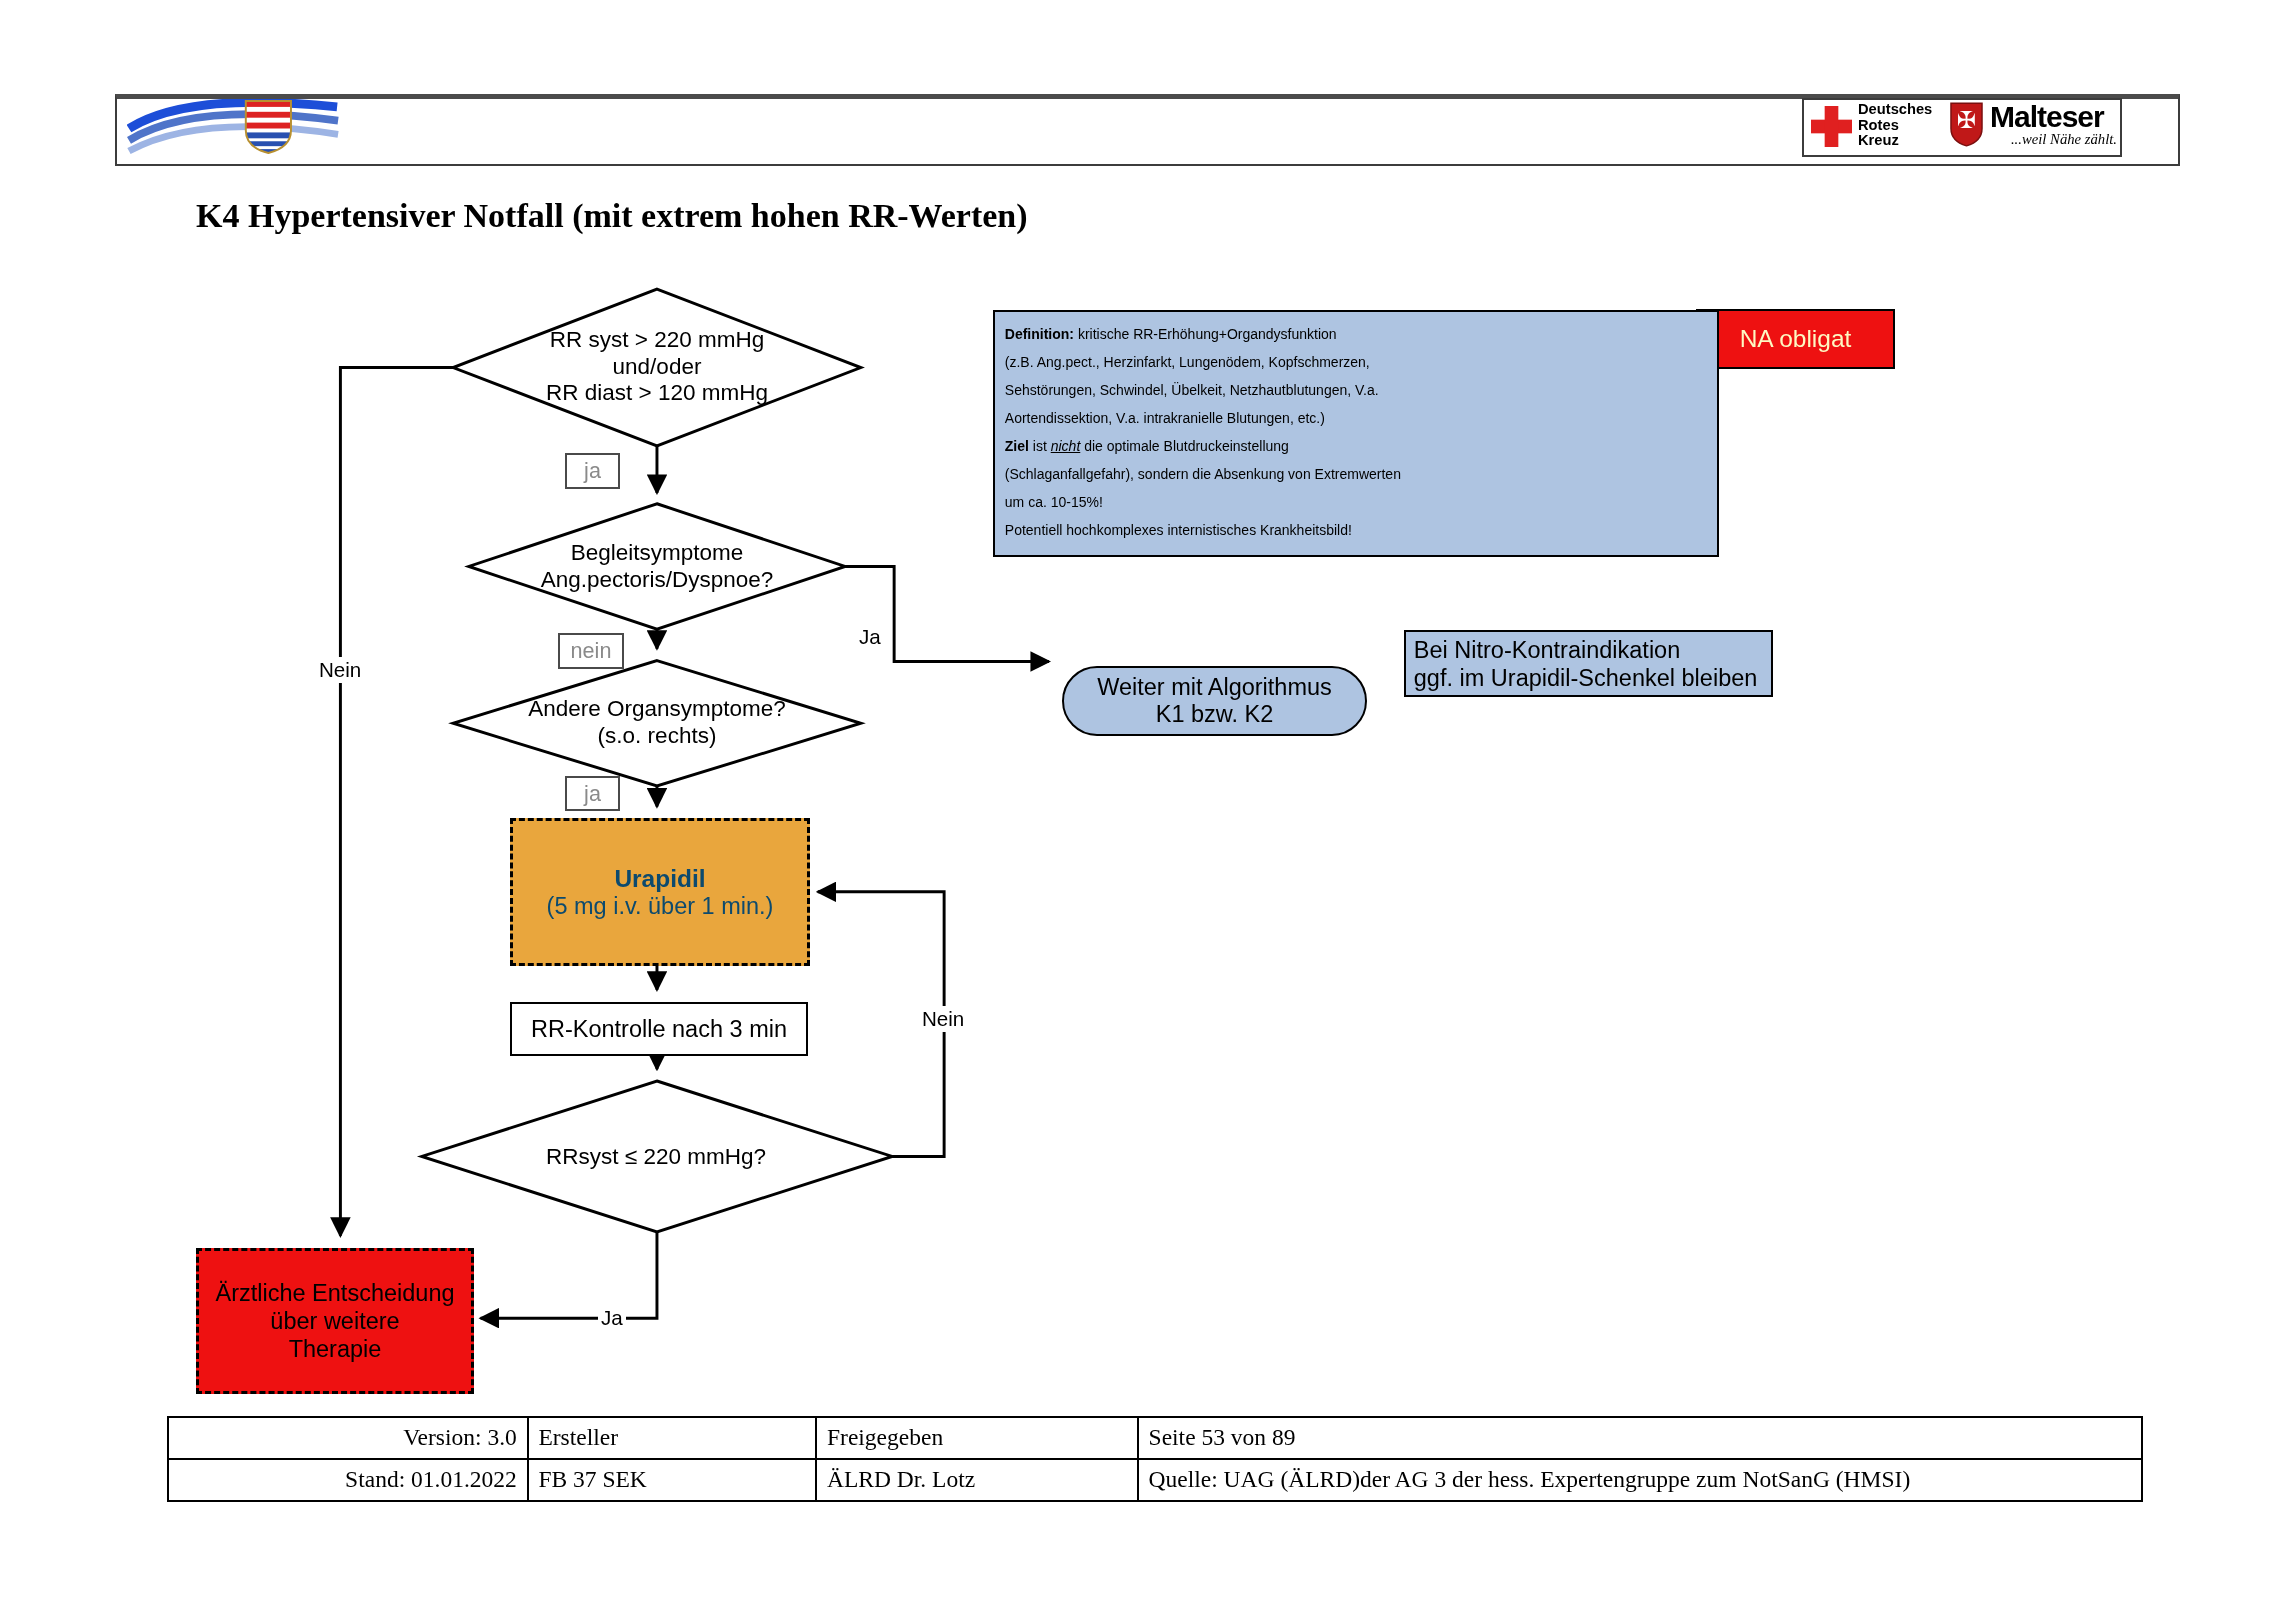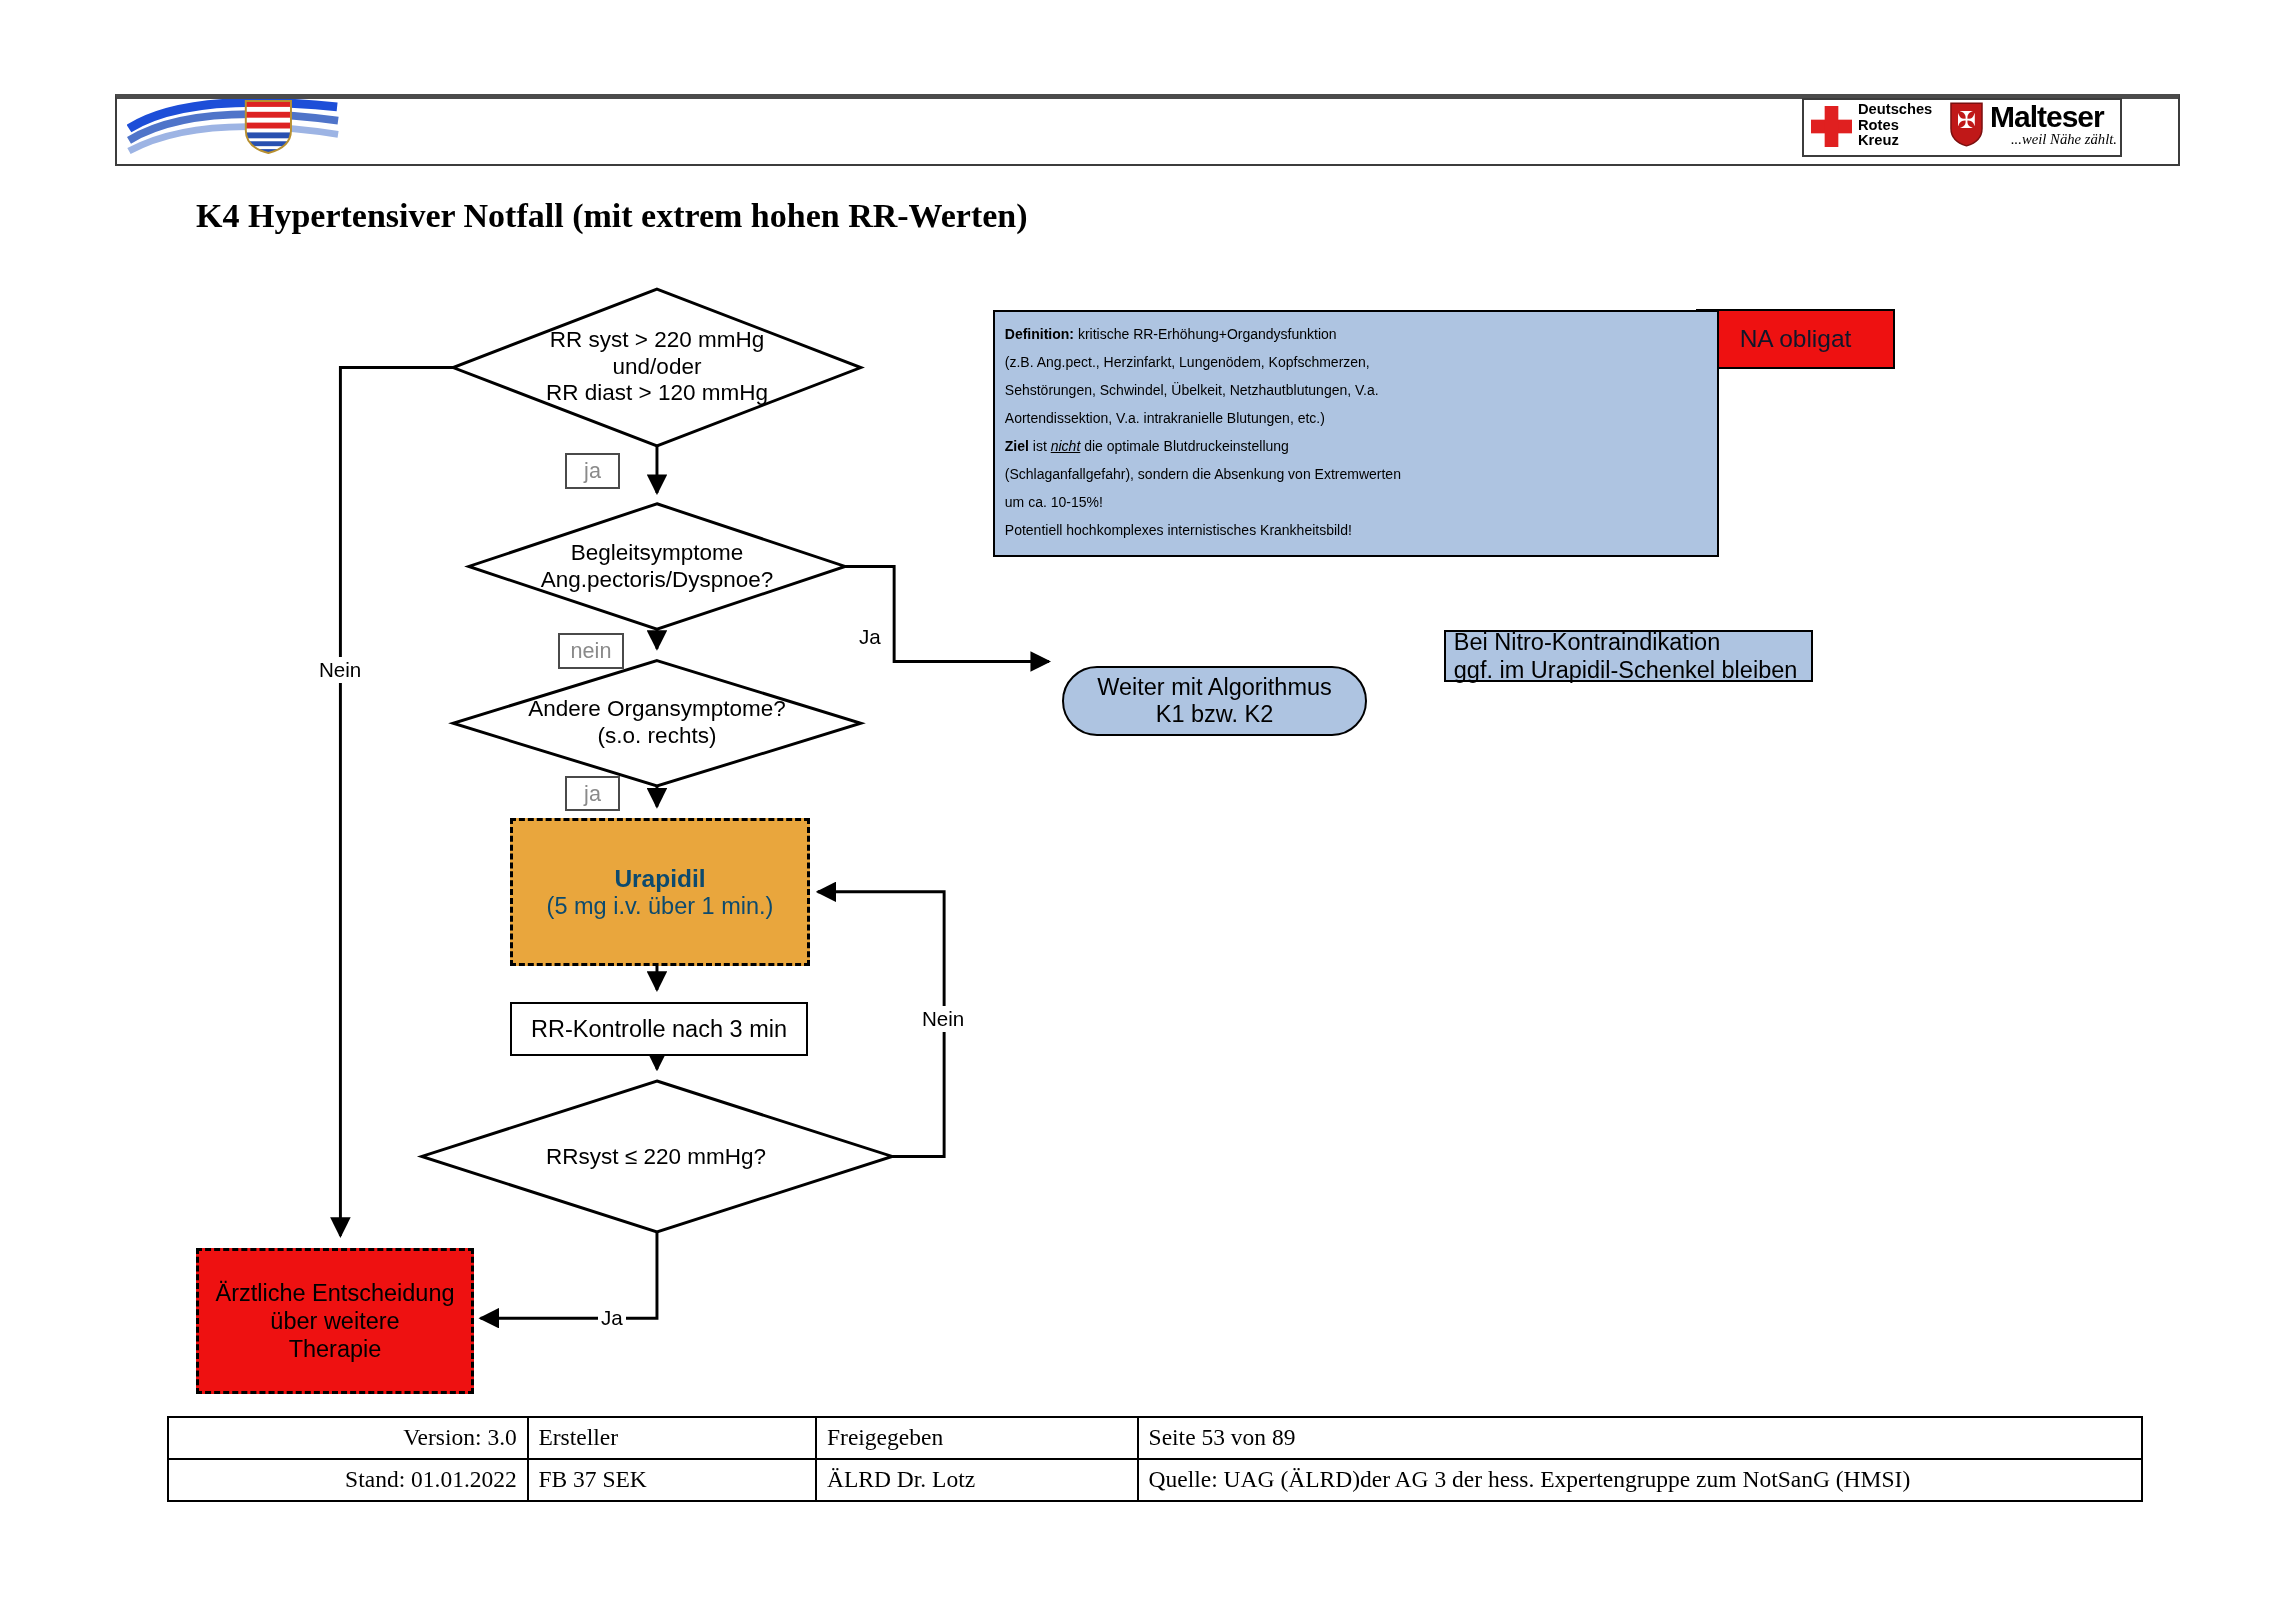--- a/index.html
+++ b/index.html
@@ -41,28 +41,28 @@
   #urapidil{left:510px;top:818px;width:294px;height:142px;background:var(--orange);border:3.9px dashed #000;
             display:flex;flex-direction:column;align-items:center;justify-content:center;color:#0c4a6e;}
   #urapidil .t1{font-weight:bold;font-size:24.5px;}
   #urapidil .t2{font-size:23.5px;}
   #rrk{left:510px;top:1002px;width:294px;height:50px;border:2.9px solid #000;background:#fff;
        display:flex;align-items:center;justify-content:center;font-size:23.5px;}
   #decision{left:196px;top:1248px;width:272px;height:140px;background:var(--red);border:3.9px dashed #000;
             display:flex;align-items:center;justify-content:center;font-size:23.5px;line-height:28px;}
   #capsule{left:1062px;top:630px;width:301px;height:66px;background:var(--light_blue);border:2.9px solid #000;border-radius:35px;
            display:flex;align-items:center;justify-content:center;font-size:23.5px;line-height:27.4px;margin-top:36px;}
-  #nitro{left:1404px;top:630px;width:369px;height:52px;background:var(--light_blue);border:2.9px solid #000;
-         display:flex;align-items:center;font-size:23.5px;line-height:28px;padding-left:7.8px;box-sizing:border-box;margin-left:40px;}
+  #nitro{left:1404px;top:630px;width:369px;height:67px;background:var(--light_blue);border:2.9px solid #000;
+         display:flex;align-items:center;font-size:23.5px;line-height:28px;padding-left:7.8px;box-sizing:border-box;}
   #defbox{left:993px;top:310px;width:726px;height:247px;background:var(--light_blue);border:2.9px solid #000;
           box-sizing:border-box;padding:7.8px 9.8px;font-size:14px;line-height:28px;}
   #defbox .b{font-weight:bold;}
   #defbox .iu{font-style:italic;text-decoration:underline;}
   #na{left:1696px;top:309px;width:195px;height:56px;background:var(--red);border:2.9px solid #000;
-      display:flex;align-items:center;justify-content:center;color:#0f172a;font-size:24.5px;}
+      display:flex;align-items:center;justify-content:center;color:#fef9c3;font-size:24.5px;}
   
   #ftable{left:167px;top:1416px;width:1976px;border-collapse:collapse;font-family:"Liberation Serif",serif;font-size:23.5px;}
   #ftable td{border:2px solid #000;padding:3.9px 9.8px;height:32px;vertical-align:middle;}
   .c1{width:338px;text-align:right;}.c2{width:267px;}.c3{width:300px;}
 </style>
 </head>
 <body>
 
 <div id="page">
 

